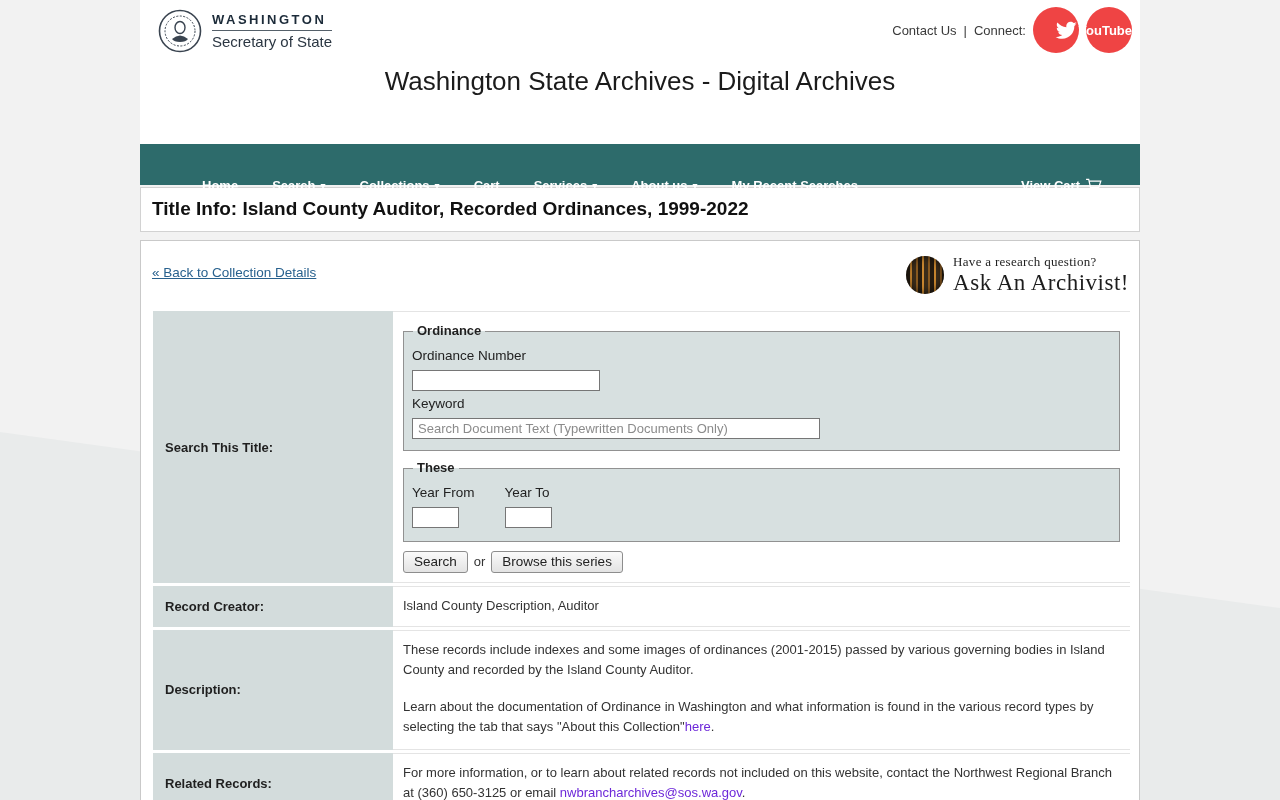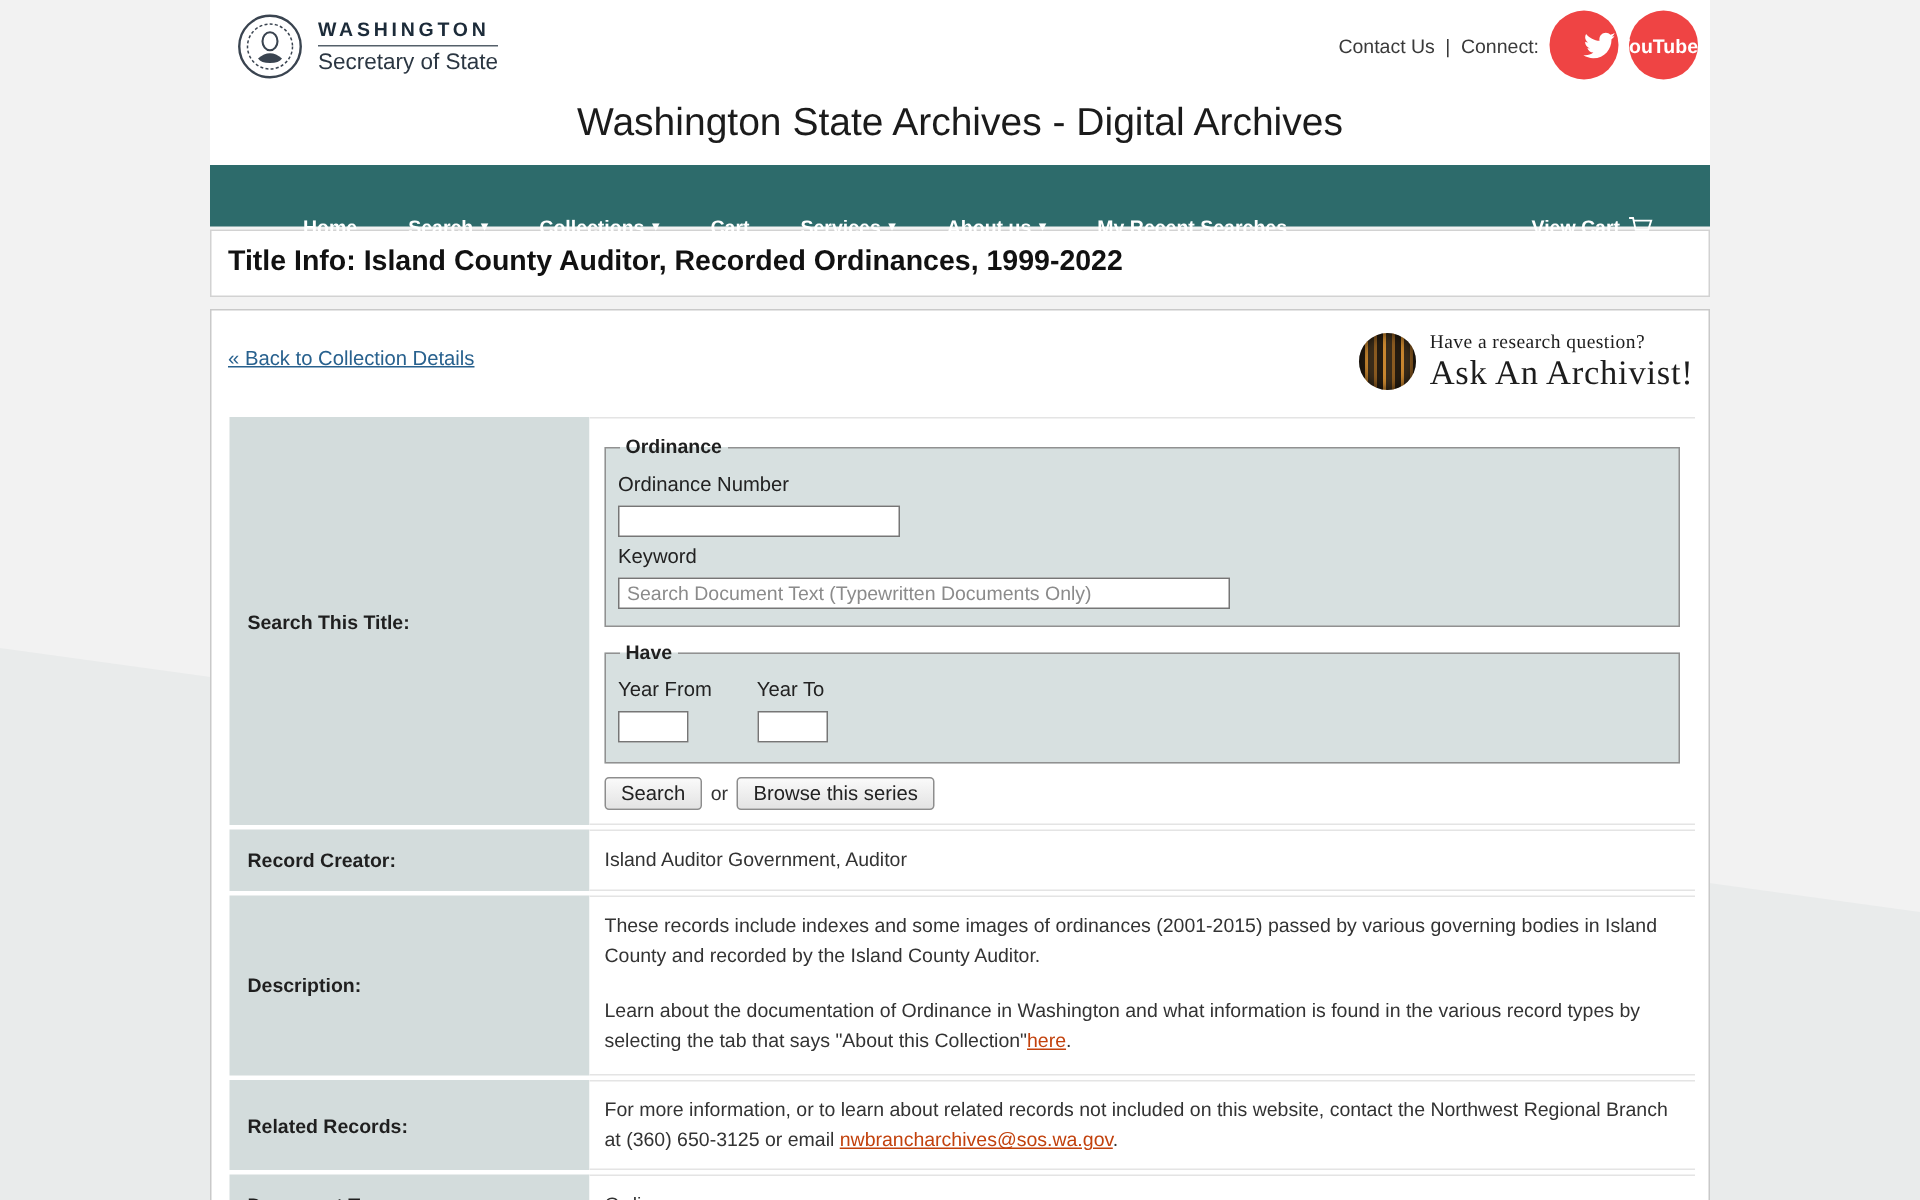--- a/index.html
+++ b/index.html
@@ -10,21 +10,21 @@
   }
   .bg-shape {
     position:absolute; left:0; top:0; width:1280px; height:800px;
     background:#e9ebeb;
     clip-path:polygon(0 54%, 100% 76%, 100% 100%, 0 100%);
     z-index:0;
   }
   .page { width:1000px; margin:0 auto; position:relative; z-index:1; }
 
   
-  .site-header { background:#fff; height:110px; position:relative; }
+  .site-header { background:#fff; height:144px; position:relative; }
   .logo { position:absolute; left:18px; top:9px; display:flex; align-items:center; gap:10px; cursor:pointer; }
   .seal { width:44px; height:44px; }
   .logo-text .l1 { font-size:13px; font-weight:bold; letter-spacing:2.5px; color:#1c2b39; padding-bottom:3px; border-bottom:1px solid #55606a; }
   .logo-text .l2 { font-size:15px; color:#2b3642; padding-top:2px; }
   .header-right { position:absolute; right:8px; top:7px; display:flex; align-items:center; gap:7px; font-size:13px; color:#3a3a3a; }
   .header-right a.textlink { color:#3a3a3a; text-decoration:none; cursor:pointer; }
   .social { width:46px; height:46px; border-radius:50%; background:#ef4444; display:flex; flex-direction:row; align-items:center; justify-content:flex-end; cursor:pointer; }
   .social.youtube span { color:#fff; font-weight:bold; font-size:13px; line-height:13px; }
   .site-title { font-size:26px; font-weight:400; color:#1b1b1b; text-align:center; padding-top:66px; }
 
@@ -49,21 +49,21 @@
     box-shadow:inset 0 0 8px rgba(0,0,0,.7); }
   .ask-text { font-family:"Liberation Serif","DejaVu Serif",serif; color:#1d1d1d; }
   .ask-q { font-size:13px; letter-spacing:.3px; }
   .ask-cta { font-size:23px; letter-spacing:.5px; }
 
   
   .detail-table { margin-top:30px; margin-left:1px; width:977px; }
   .row { display:flex; margin-bottom:3px; }
   .label-cell { width:240px; flex-shrink:0; background:#d3dcdc; display:flex; align-items:center; padding:8px 10px 8px 12px; font-size:13px; font-weight:bold; color:#1f1f1f; }
   .value-cell { flex:1; background:#fff; border-top:1px solid #e4e4e4; border-bottom:1px solid #e4e4e4; padding:9px 10px; font-size:13px; line-height:1.55; color:#333; }
-  .value-cell a { color:#c2410c; text-decoration:underline; cursor:pointer; }
+  .value-cell a { color:#6d28d9; cursor:pointer; }
   .para { margin-bottom:17px; }
   .para:last-child { margin-bottom:3px; }
 
   
   .fs { background:#d7e0e0; border:1px solid #919191; padding:2px 8px 11px; }
   .fs legend { font-size:13px; font-weight:bold; color:#1f1f1f; padding:0 4px; margin-left:1px; }
   .fs label { display:block; font-size:13.5px; color:#222; margin:3px 0 3px; }
   .fs input { border:1px solid #767676; background:#fff; height:21px; font-size:13px; padding:1px 5px; font-family:inherit; }
   .inp-ordnum { width:188px; }
   .inp-keyword { width:408px; }
@@ -174,21 +174,21 @@
         <div class="label-cell">Search This Title:</div>
         <div class="value-cell">
           <fieldset class="fs">
             <legend>Ordinance</legend>
             <label>Ordinance Number</label>
             <input class="inp-ordnum" type="text" style="">
             <label>Keyword</label>
             <input class="inp-keyword" type="text" placeholder="Search Document Text (Typewritten Documents Only)" style="">
           </fieldset>
           <fieldset class="fs fs-year">
-            <legend>Have</legend>
+            <legend>These</legend>
             <div class="year-cols">
               <div>
                 <label>Year From</label>
                 <input type="text" style="">
               </div>
               <div>
                 <label>Year To</label>
                 <input type="text" style="">
               </div>
             </div>
@@ -196,21 +196,21 @@
           <div class="btn-row">
             <button class="btn">Search</button>
             <span>or</span>
             <button class="btn">Browse this series</button>
           </div>
         </div>
       </div>
 
       <div class="row">
         <div class="label-cell">Record Creator:</div>
-        <div class="value-cell">Island Auditor Government, Auditor</div>
+        <div class="value-cell">Island County Description, Auditor</div>
       </div>
 
       <div class="row">
         <div class="label-cell">Description:</div>
         <div class="value-cell">
           <div class="para">These records include indexes and some images of ordinances (2001-2015) passed by various governing bodies in Island County and recorded by the Island County Auditor.</div>
           <div class="para"><span>Learn about the documentation of Ordinance in Washington and what information is found in the various record types by selecting the tab that says "About this Collection"</span><a>here</a><span>.</span></div>
         </div>
       </div>
 

